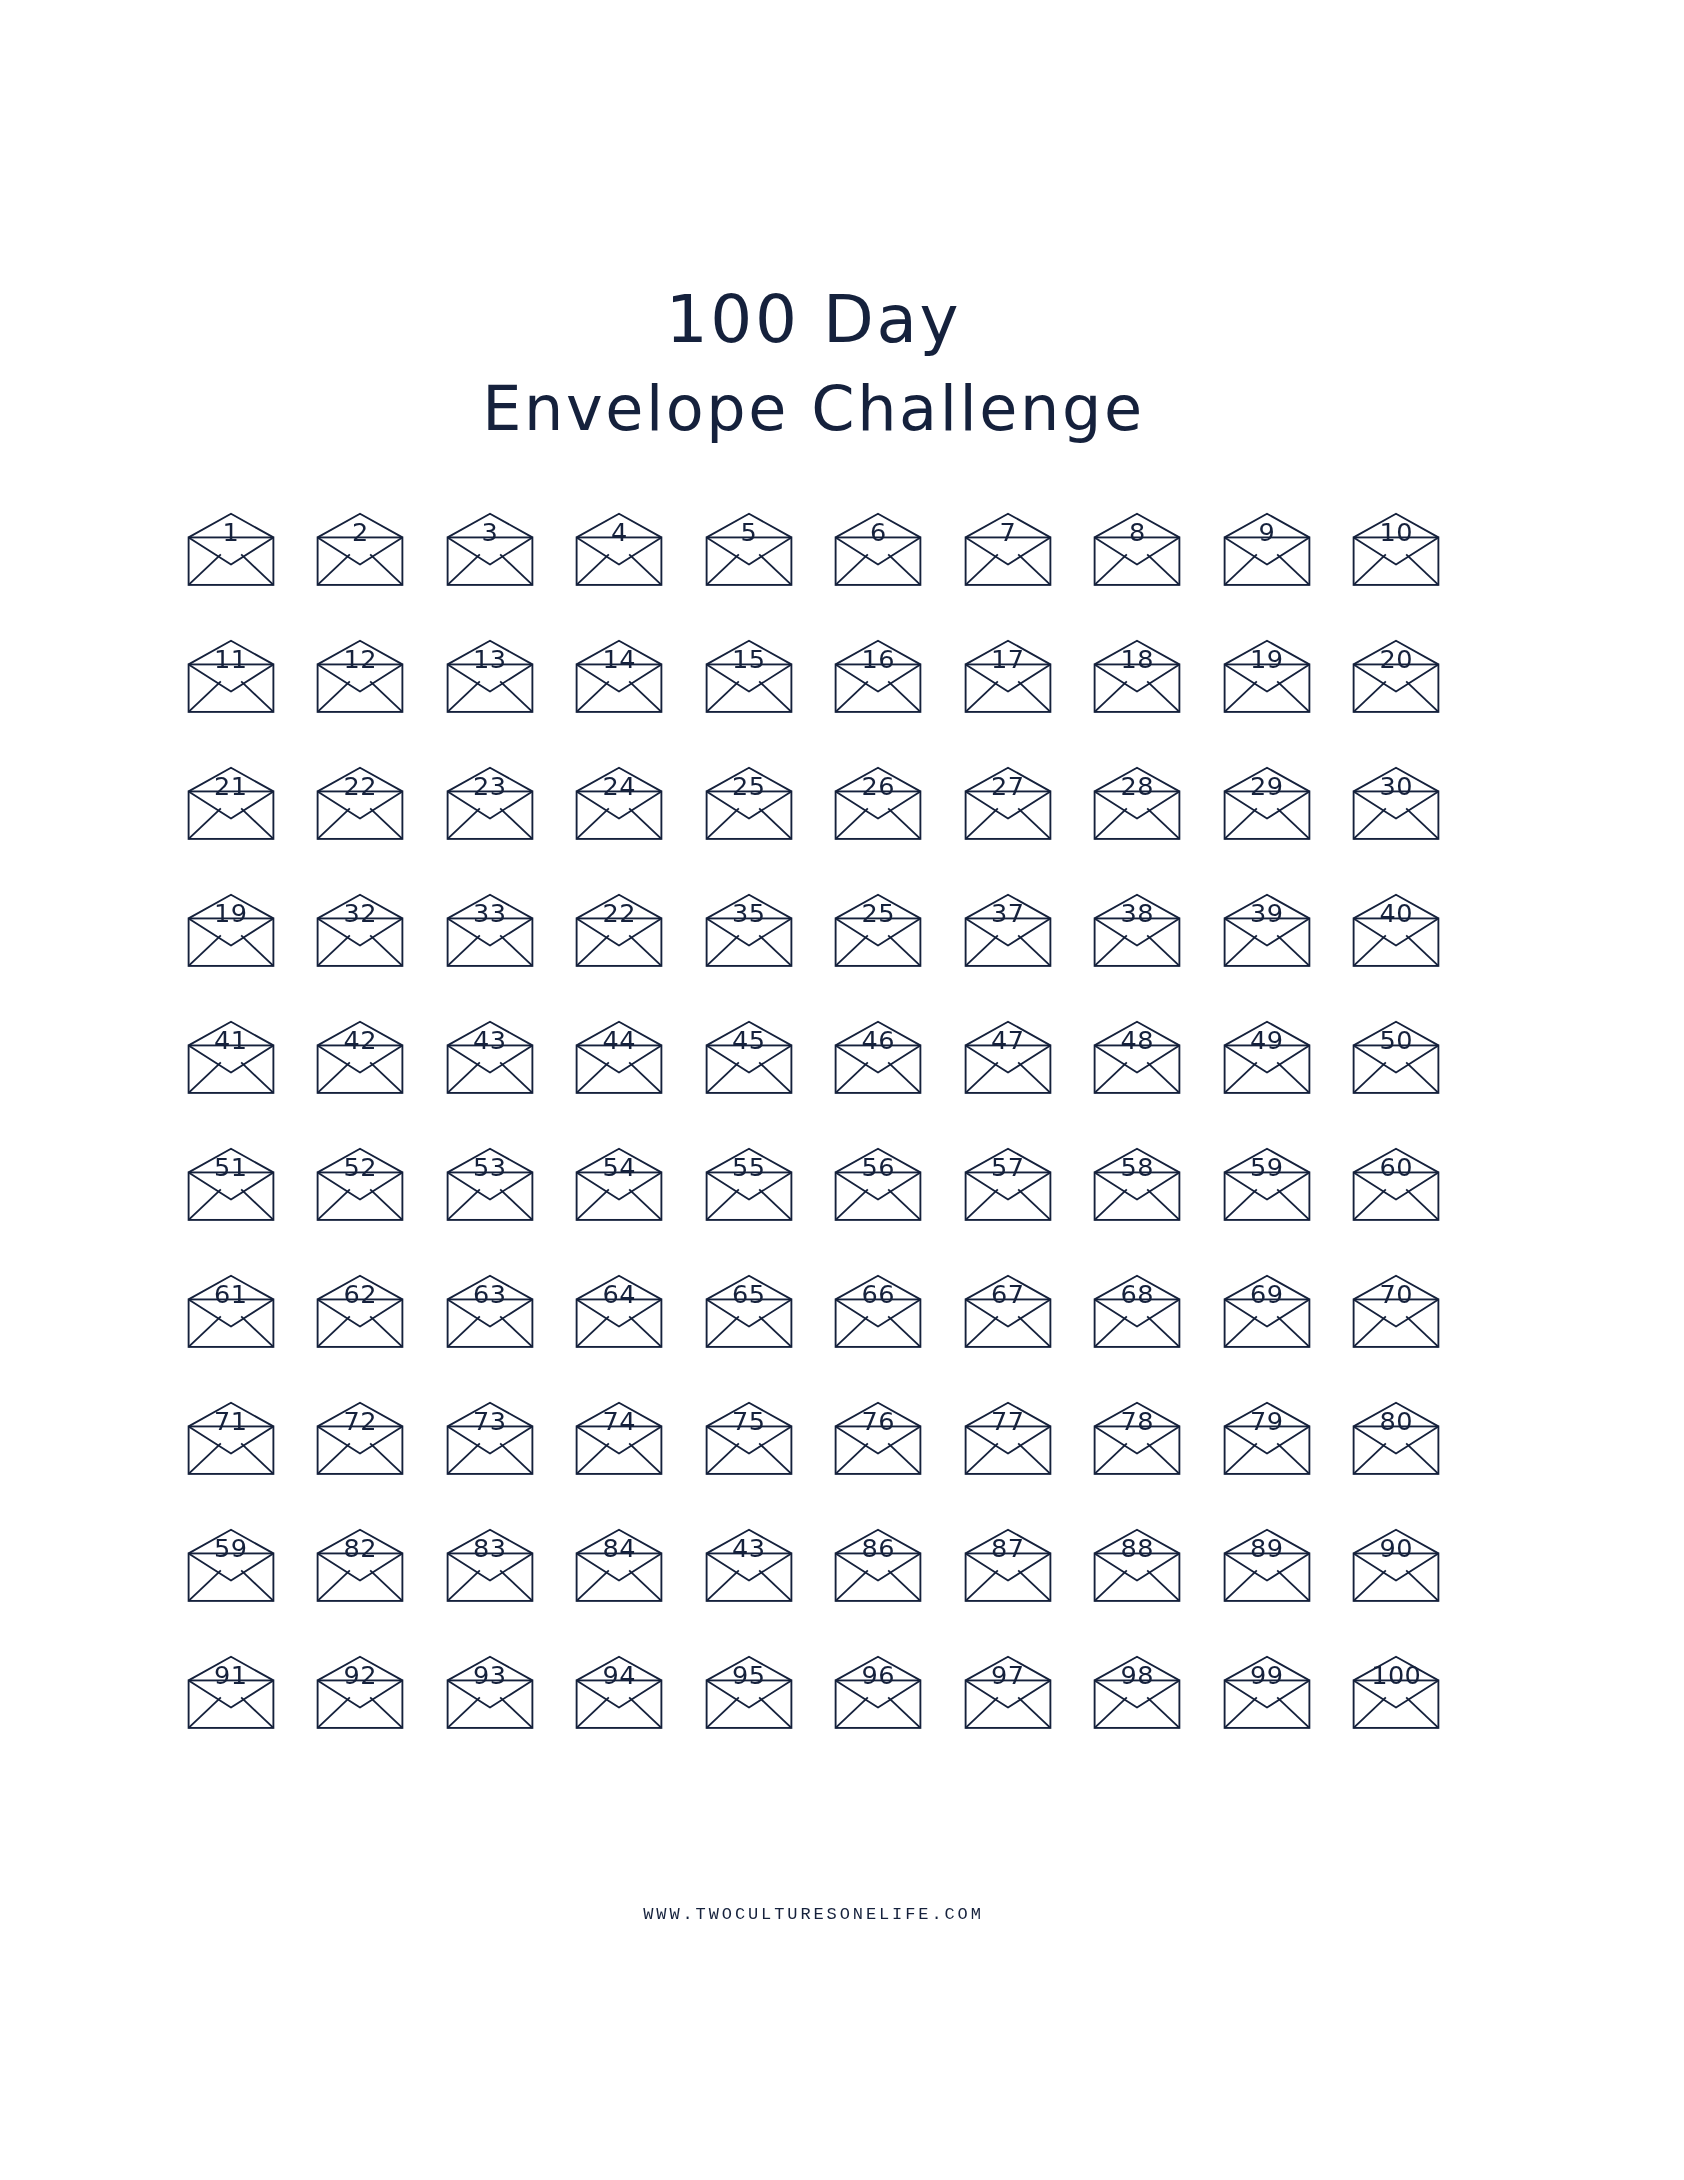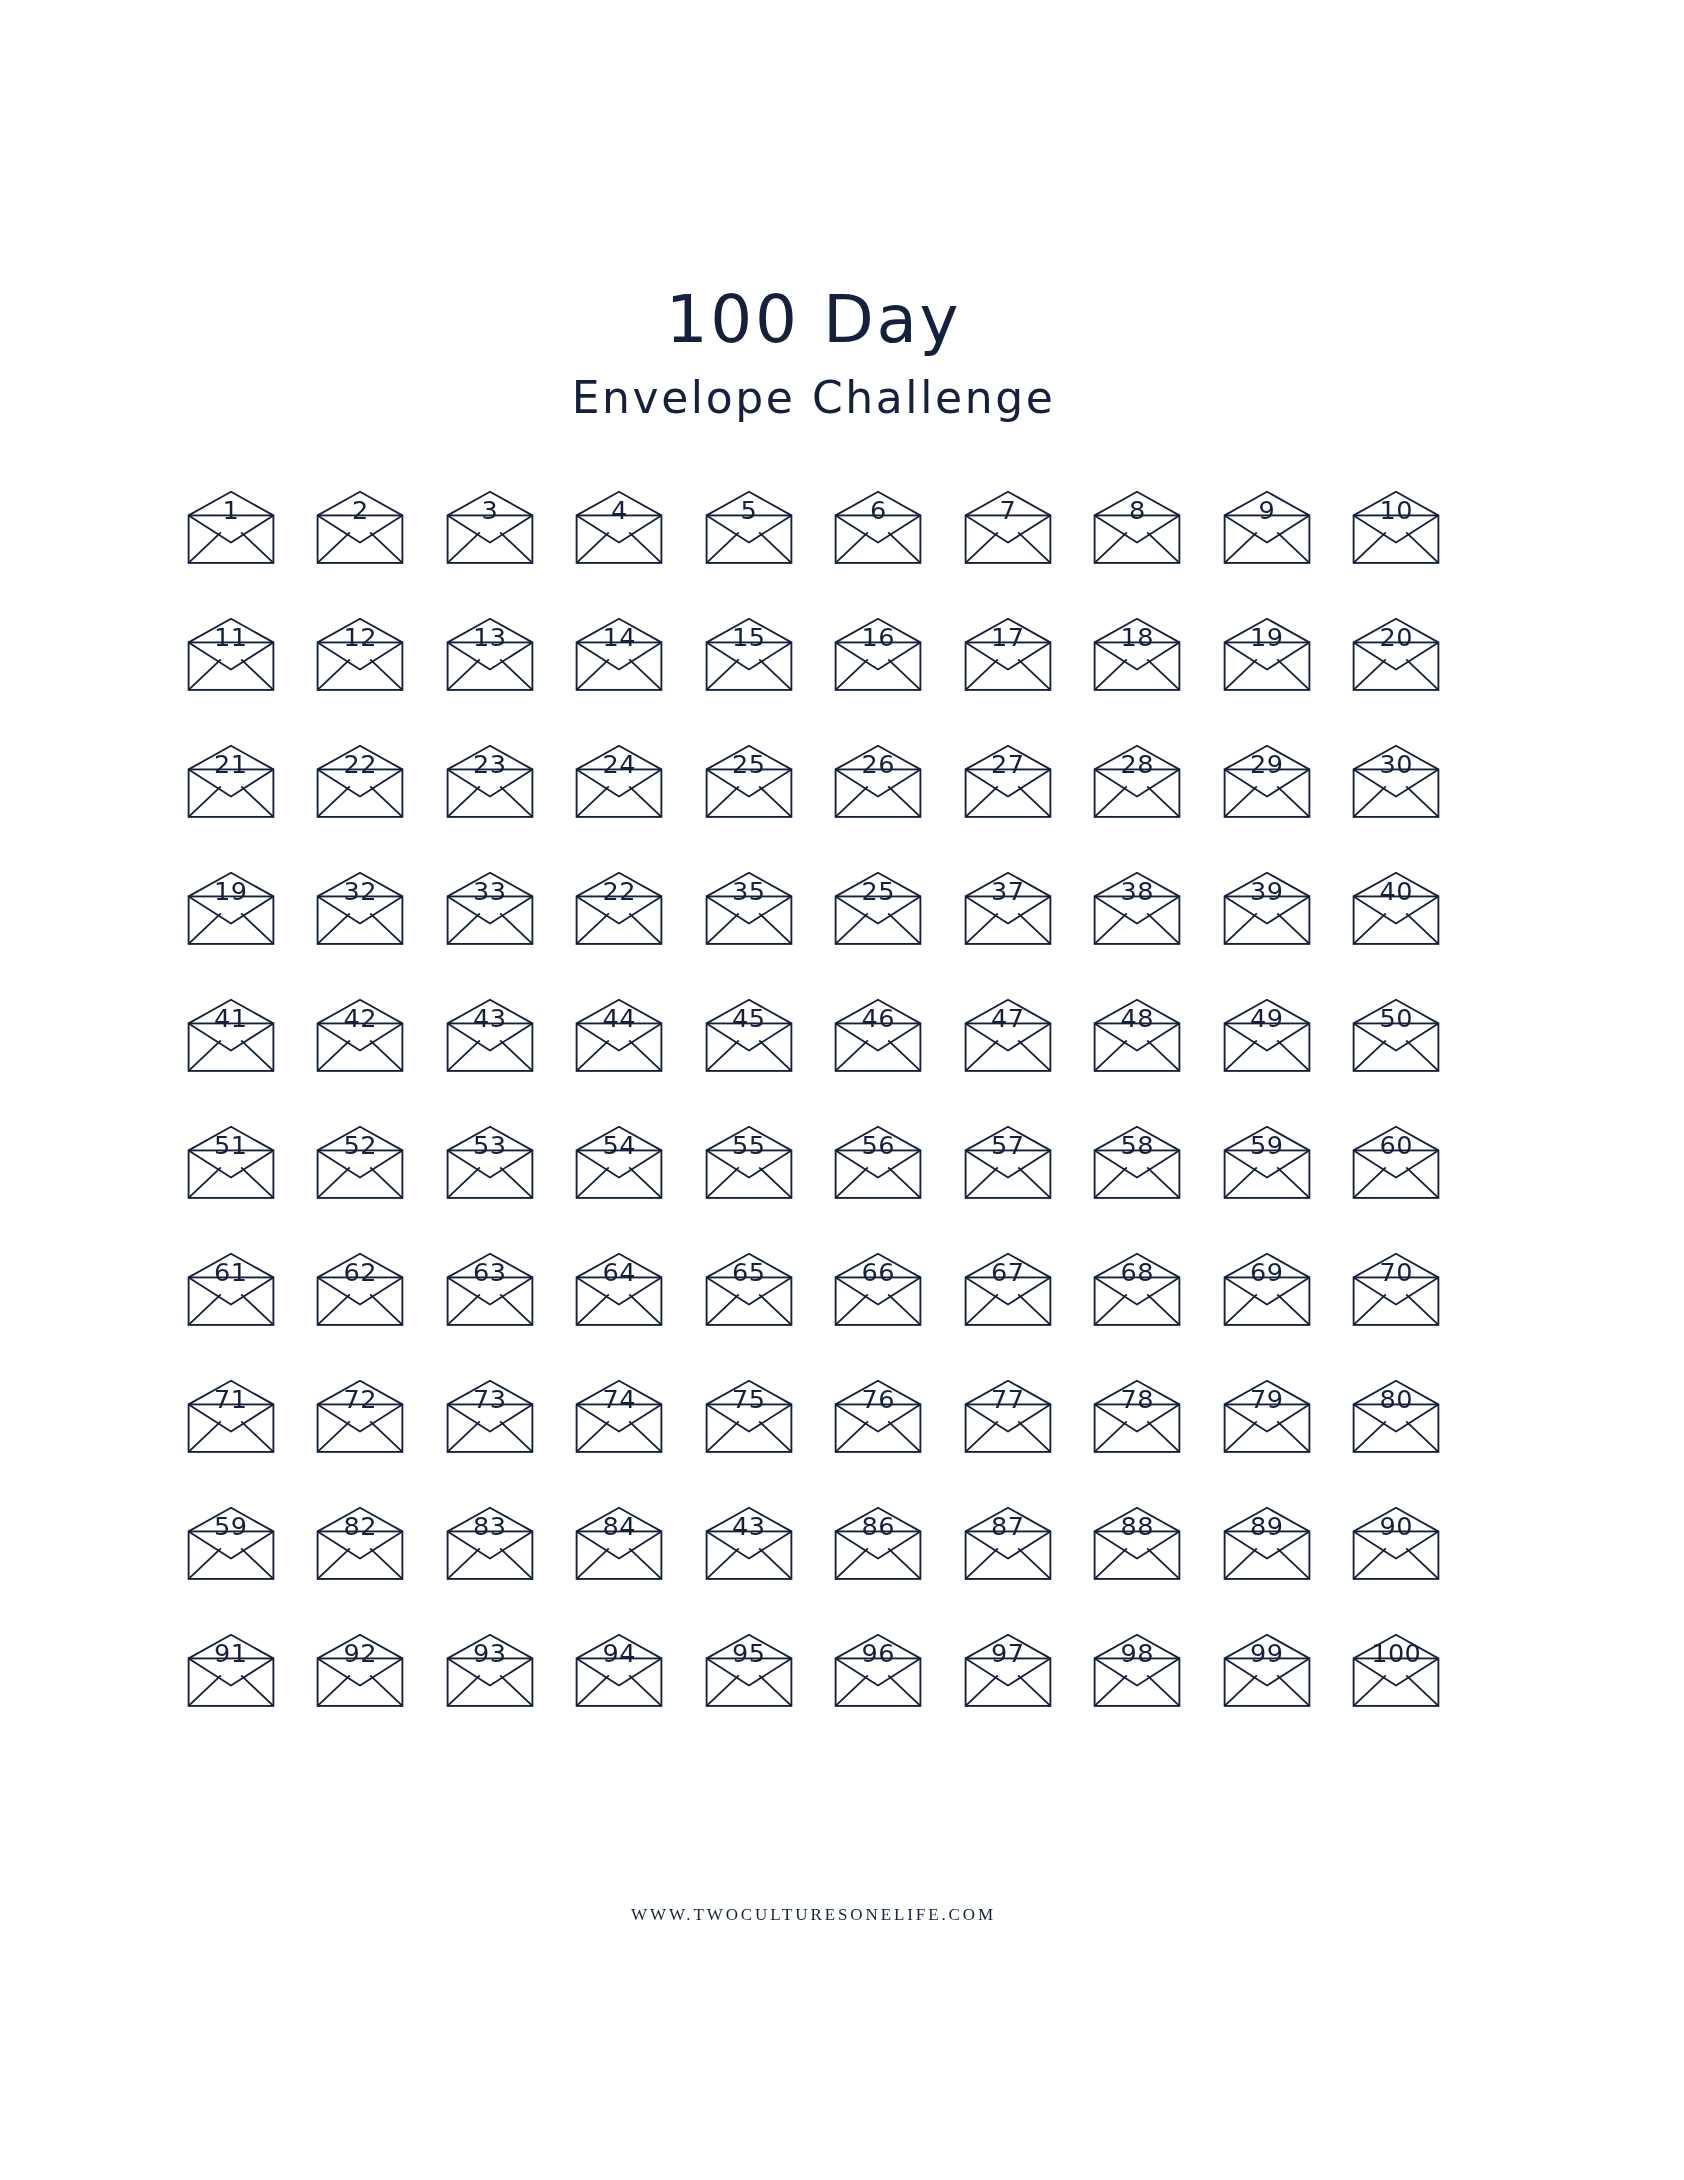--- a/index.html
+++ b/index.html
@@ -30,21 +30,21 @@
     color: #15213c;
     letter-spacing: 1.7px;
     line-height: 1.18;
     font-weight: 400;
   }
   .title-line.one {
     font-size: 66px;
     letter-spacing: 2.6px;
   }
   .title-line.two {
-    font-size: 44px;
+    font-size: 62px;
     letter-spacing: 2.6px;
     margin-top: 13.6px;
   }
   .grid {
     margin: 0 auto;
     margin-top: 66px;
     width: 1295px;
     display: grid;
     grid-template-columns: repeat(10, 1fr);
     row-gap: 49px;
@@ -74,21 +74,21 @@
     font-size: 25.6px;
     color: #15213c;
     letter-spacing: 0.4px;
   }
   .footer {
     position: absolute;
     left: 0;
     right: 0;
     top: 1905px;
     text-align: center;
-    font-family: Liberation Serif, serif;
+    font-family: Liberation Mono, monospace;
     font-size: 17px;
     letter-spacing: 2.9px;
     color: #15213c;
   }
 </style>
 </head>
 <body>
 
 <div class="page">
 

